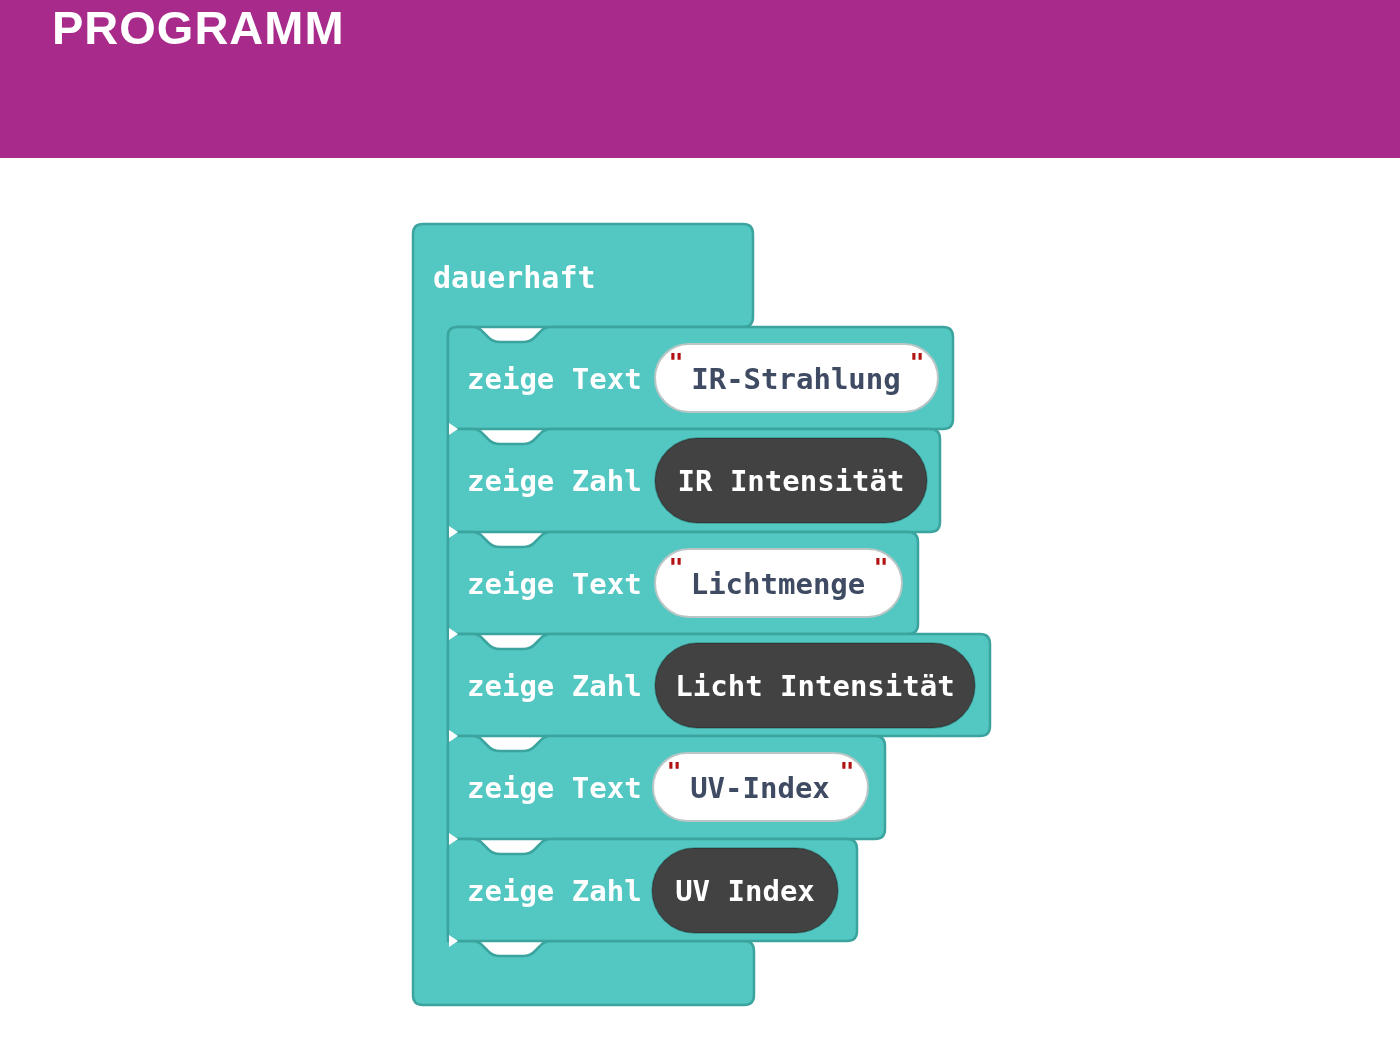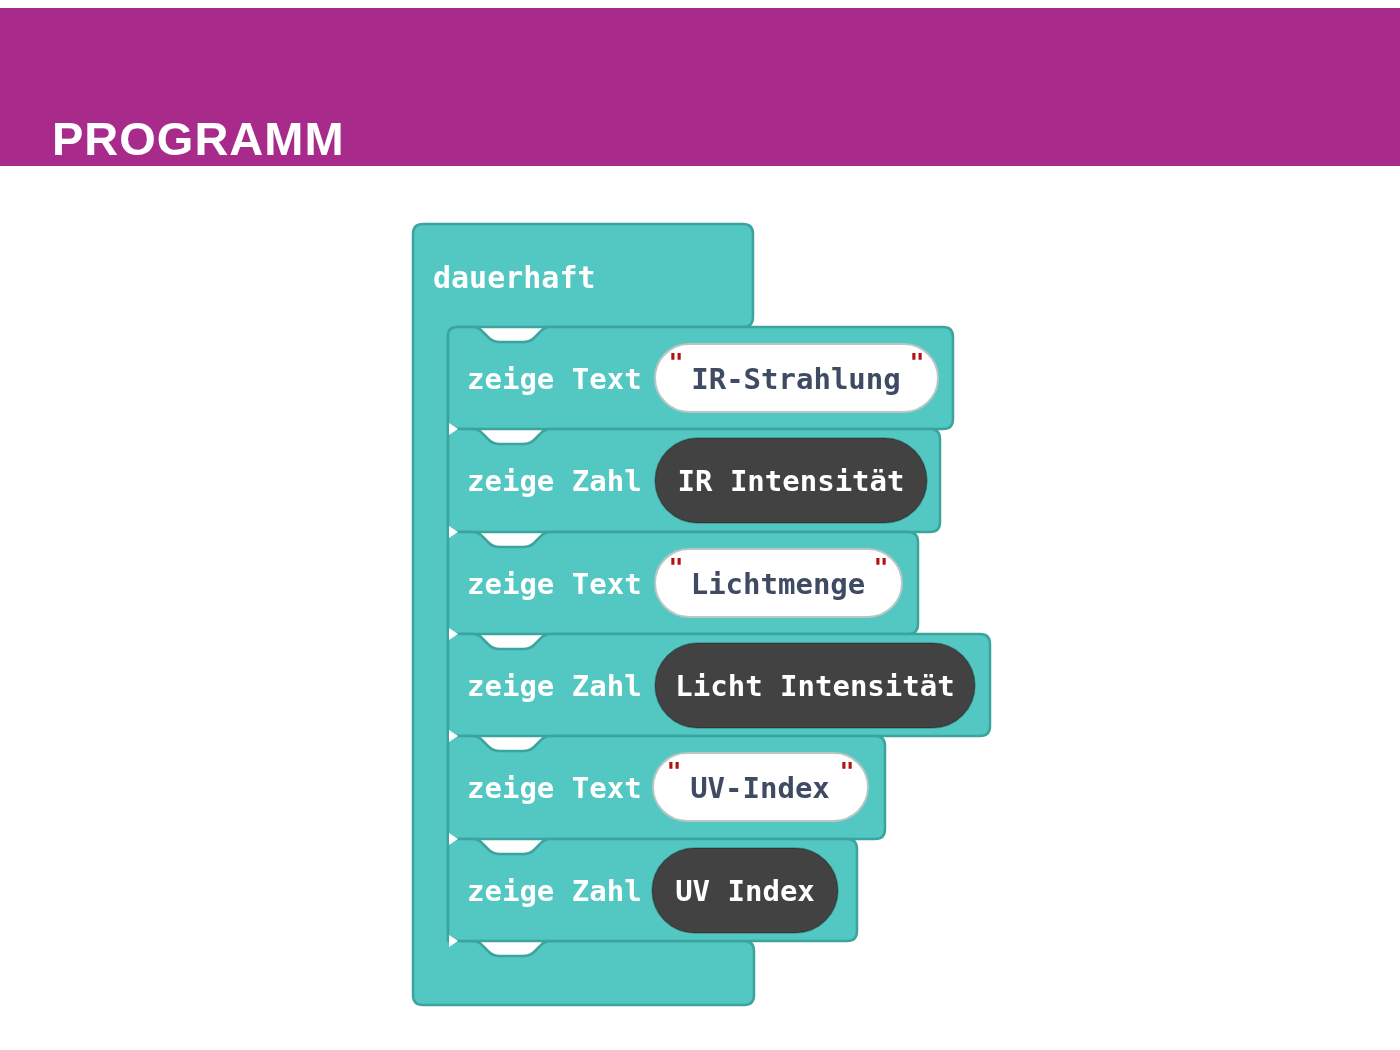--- a/index.html
+++ b/index.html
@@ -16,22 +16,21 @@
     width: 1400px;
     height: 1050px;
   }
   .header {
     position: absolute;
     left: 0; top: 0;
     width: 1400px;
     height: 158px;
     background: var(--header-bg, #A82B8C);
     display: flex;
-    align-items: flex-end;
-    margin-top: 8px;
+    align-items: flex-start;
   }
   .header-title {
     color: var(--header-fg, #ffffff);
     font-family: "Liberation Sans", sans-serif;
     font-weight: bold;
     font-size: 47px;
     letter-spacing: 1px;
     padding-left: 52px;
   }
   .workspace-svg {

